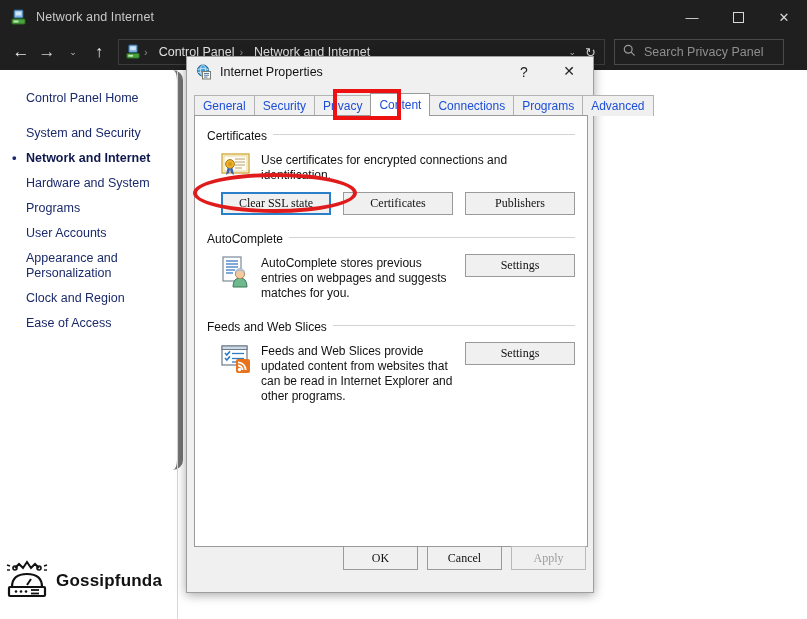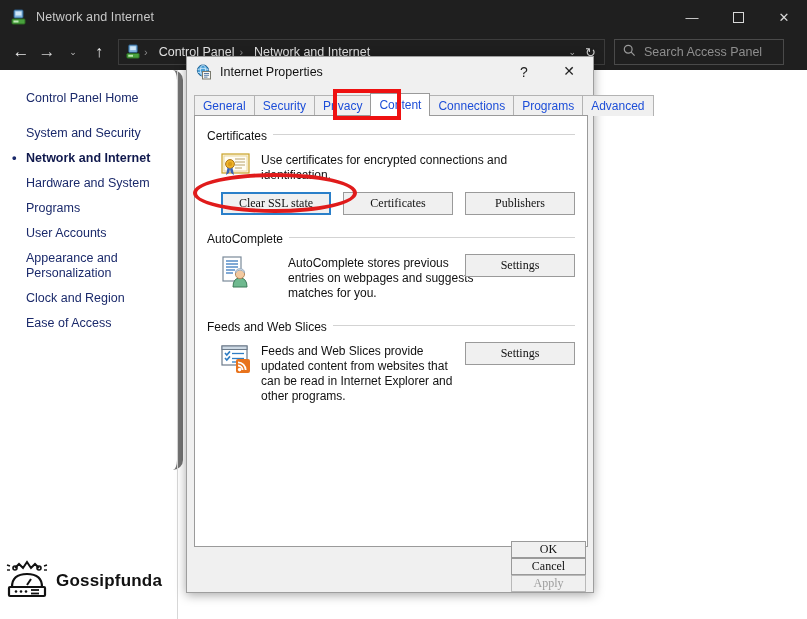--- a/index.html
+++ b/index.html
@@ -279,23 +279,22 @@
     border: 4px solid #e01b1b;
     border-radius: 50%;
     z-index: 6;
     pointer-events: none;
   }
 
   
   #ie-footer {
     position: absolute; left: 0; bottom: 0;
     width: 408px; height: 46px;
-    display: flex; align-items: flex-end; justify-content: flex-end;
+    display: flex; align-items: flex-start; justify-content: flex-end;
     padding-right: 9px;
-    flex-direction: column;
   }
   #ie-footer .winbtn { width: 75px; height: 24px; margin-left: 9px; }
 </style>
 </head>
 <body>
 
 <div id="cp-window">
 
   <div id="cp-titlebar">
     <div id="cp-title-icon">
@@ -341,21 +340,21 @@
       <span id="addr-refresh">↻</span>
     </div>
 
     <div id="searchbox">
       <span id="search-icon">
         <svg width="13" height="13" viewBox="0 0 13 13">
           <circle cx="5.2" cy="5.2" r="3.9" fill="none" stroke="#9a9a9a" stroke-width="1.2"></circle>
           <line x1="8.2" y1="8.2" x2="11.6" y2="11.6" stroke="#9a9a9a" stroke-width="1.2"></line>
         </svg>
       </span>
-      <span id="search-ph">Search Access Panel</span>
+      <span id="search-ph">Search Privacy Panel</span>
     </div>
   </div>
 
   <div id="cp-body">
 
     <div id="cp-sidebar">
       <div class="side-item home">Control Panel Home</div>
       <div class="side-item">System and Security</div>
       <div class="side-item active">Network and Internet</div>
       <div class="side-item">Hardware and System</div>
@@ -469,21 +468,21 @@
             <line x1="5" y1="5" x2="17" y2="5" stroke="#3b7bbf" stroke-width="1.3"></line>
             <line x1="5" y1="8" x2="17" y2="8" stroke="#3b7bbf" stroke-width="1.3"></line>
             <line x1="5" y1="11" x2="17" y2="11" stroke="#3b7bbf" stroke-width="1.3"></line>
             <line x1="5" y1="14" x2="14" y2="14" stroke="#3b7bbf" stroke-width="1.3"></line>
             <line x1="5" y1="17" x2="12" y2="17" stroke="#3b7bbf" stroke-width="1.3"></line>
             <path d="M12 31 Q12 22 19 22 Q26 22 26 31 Z" fill="#6fb98f" stroke="#3b7a57" stroke-width="1"></path>
             <circle cx="19" cy="18" r="4.6" fill="#f2c9a0" stroke="#b98a5d" stroke-width="1"></circle>
             <path d="M14.4 17 Q19 11 23.6 17 Q23.6 13 19 12.6 Q14.4 13 14.4 17 Z" fill="#dce8f2" stroke="#8fa5bb" stroke-width=".8"></path>
           </svg>
         </div>
-        <div class="gb-text" style="max-width:200px;margin-left:27px;">AutoComplete stores previous entries on webpages and suggests matches for you.</div>
+        <div class="gb-text" style="max-width:200px;">AutoComplete stores previous entries on webpages and suggests matches for you.</div>
         <div class="winbtn settings-btn">Settings</div>
       </div>
     </div>
 
     <div class="group" style="margin-top:16px;">
       <div class="group-rule"></div>
       <div class="group-rule-inner"></div>
       <div class="group-title">Feeds and Web Slices</div>
       <div class="group-body">
         <div class="gb-icon">

